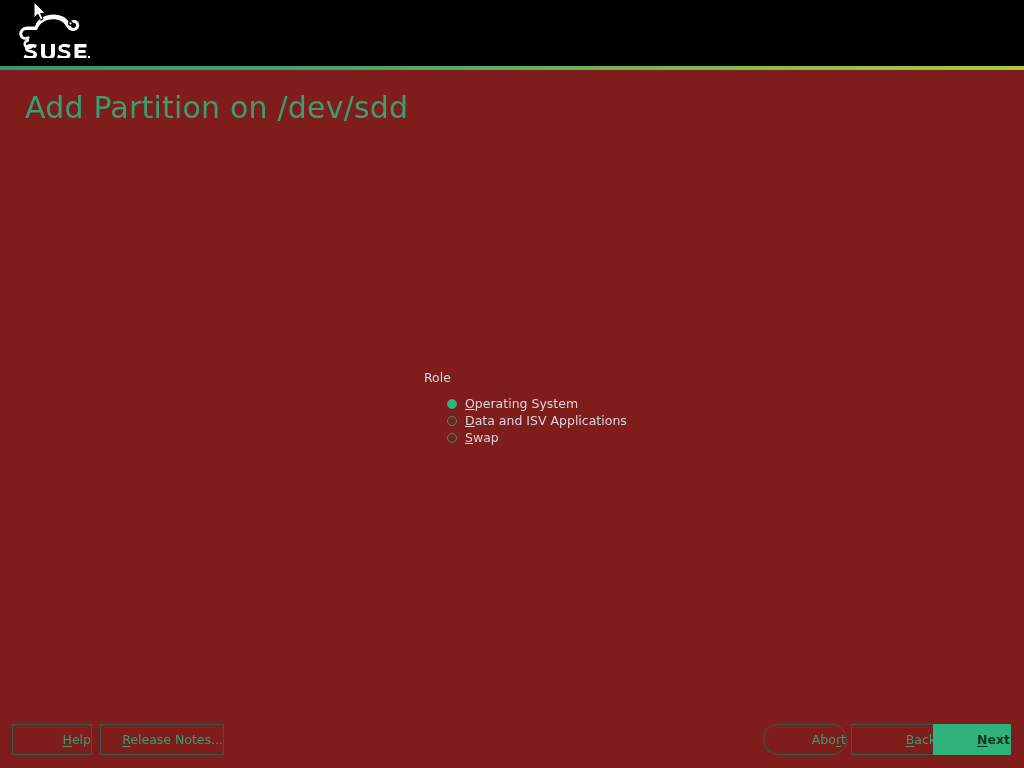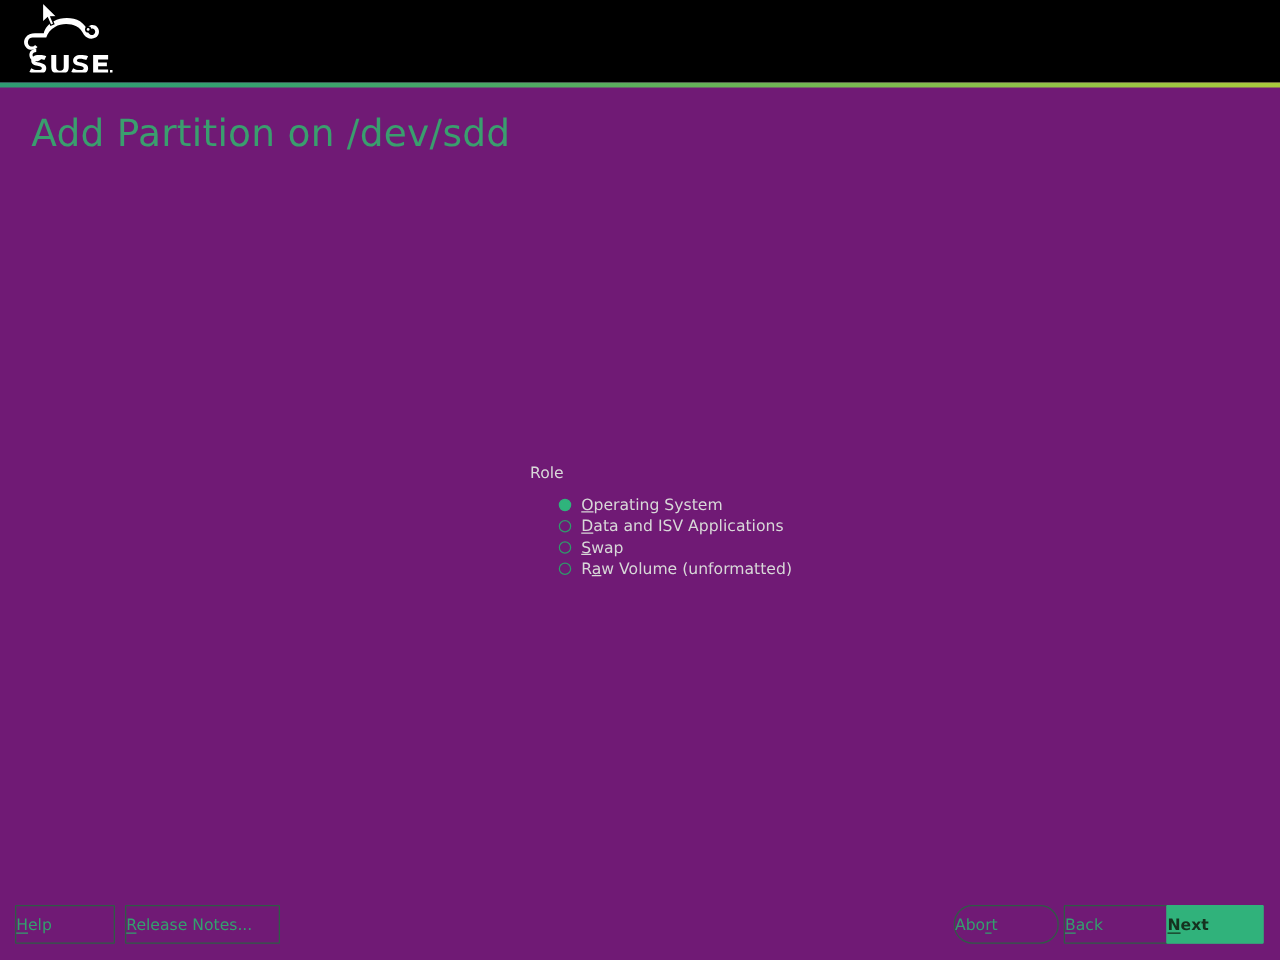--- a/index.html
+++ b/index.html
@@ -12,21 +12,21 @@
     overflow: hidden;
     background: #2b2b2b;
     font-family: "DejaVu Sans", "Liberation Sans", sans-serif;
     -webkit-font-smoothing: antialiased;
   }
 
   #app {
     position: relative;
     width: 1024px;
     height: 768px;
-    background: #701a75;
+    background: #7f1d1d;
   }
 
   
   .header-band {
     position: absolute;
     left: 0;
     top: 0;
     width: 1024px;
     height: 66px;
     background: #000000;
@@ -163,21 +163,21 @@
   .btn {
     position: absolute;
     box-sizing: border-box;
     height: 31px;
     border: 1px solid #2f5c46;
     background: transparent;
     color: #33a06d;
     font-family: "DejaVu Sans", "Liberation Sans", sans-serif;
     font-size: 12.5px;
     line-height: 29px;
-    text-align: left;
+    text-align: right;
     padding: 0;
     border-radius: 1px;
     cursor: default;
     white-space: nowrap;
   }
   .btn .acc {
     text-decoration: underline;
     text-underline-offset: 2px;
   }
   .btn.primary {
@@ -247,26 +247,20 @@
           <span class="radio-label"><span class="acc">D</span><span>ata and ISV Applications</span></span>
         </li>
 
         <li class="radio-row">
           <span class="radio-mark">
               <span class="ring"></span>
             </span>
           <span class="radio-label"><span class="acc">S</span><span>wap</span></span>
         </li>
 
-        <li class="radio-row">
-          <span class="radio-mark">
-              <span class="ring"></span>
-            </span>
-          <span class="radio-label"><span>R</span><span class="acc">a</span><span>w Volume (unformatted)</span></span>
-        </li>
 
       </ul>
     </div>
 
   </div>
 
   <div class="footer">
 
     <button class="btn btn-help"><span class="acc">H</span><span>elp</span></button>
 

